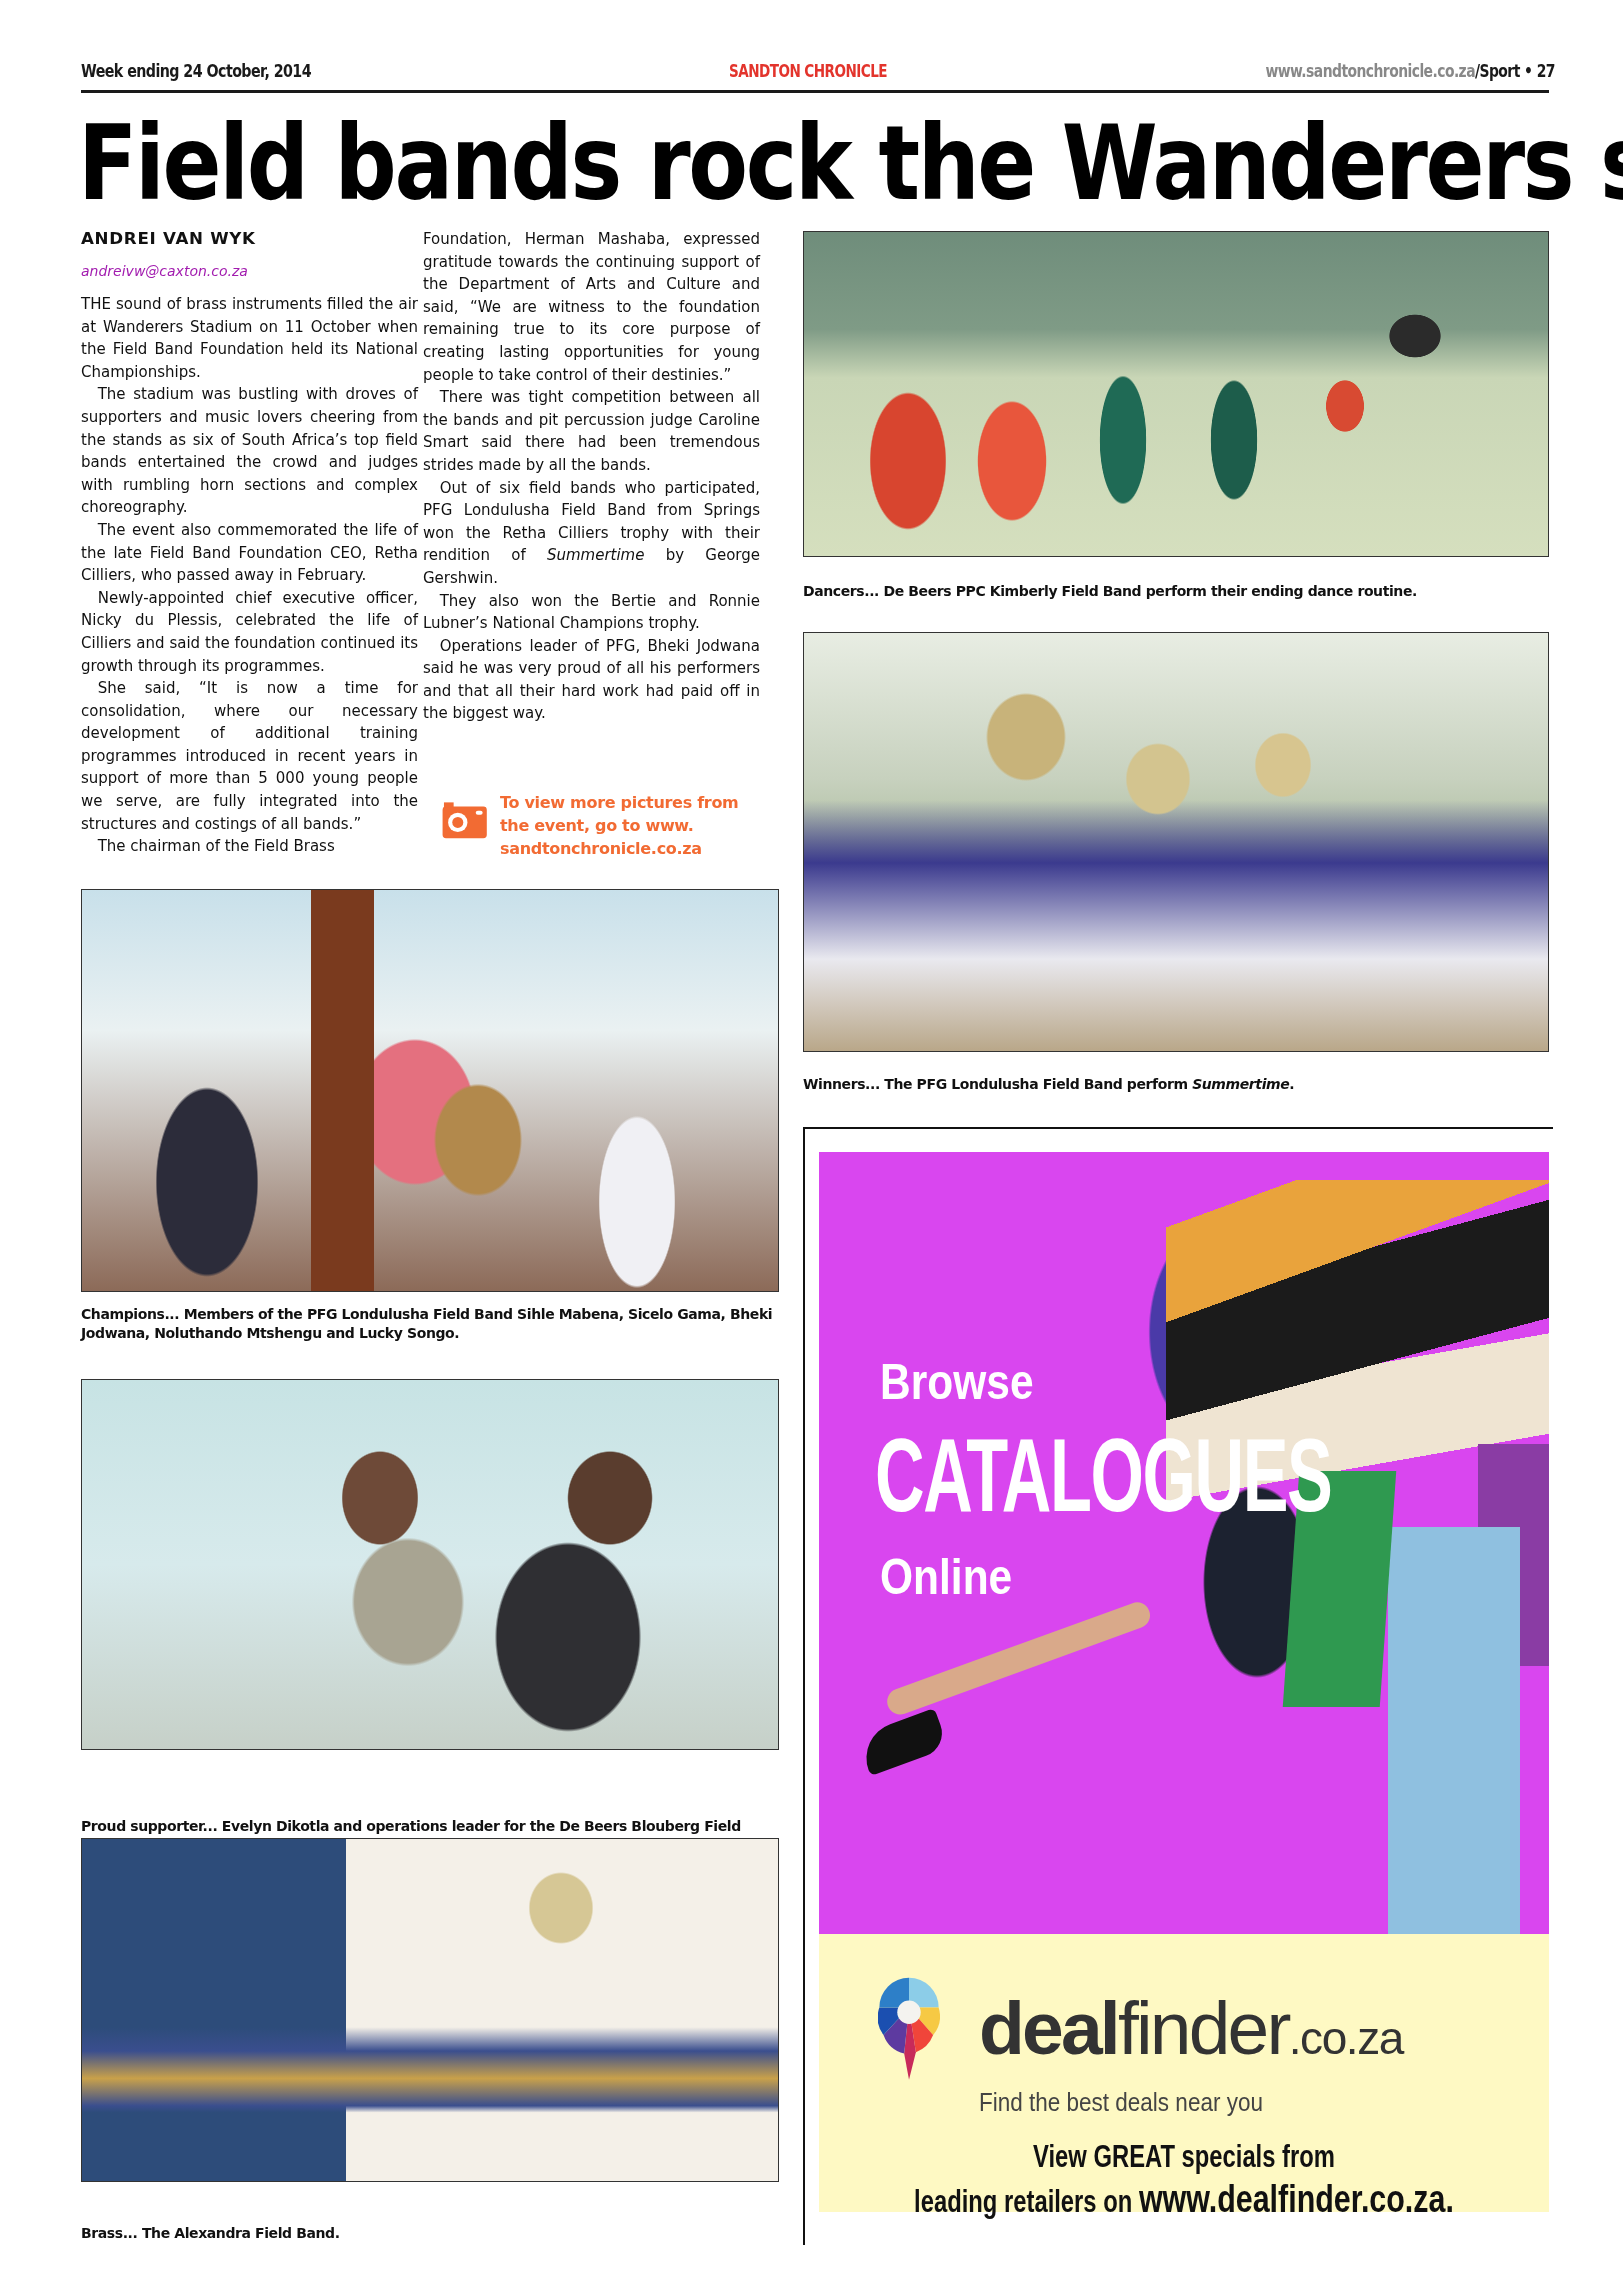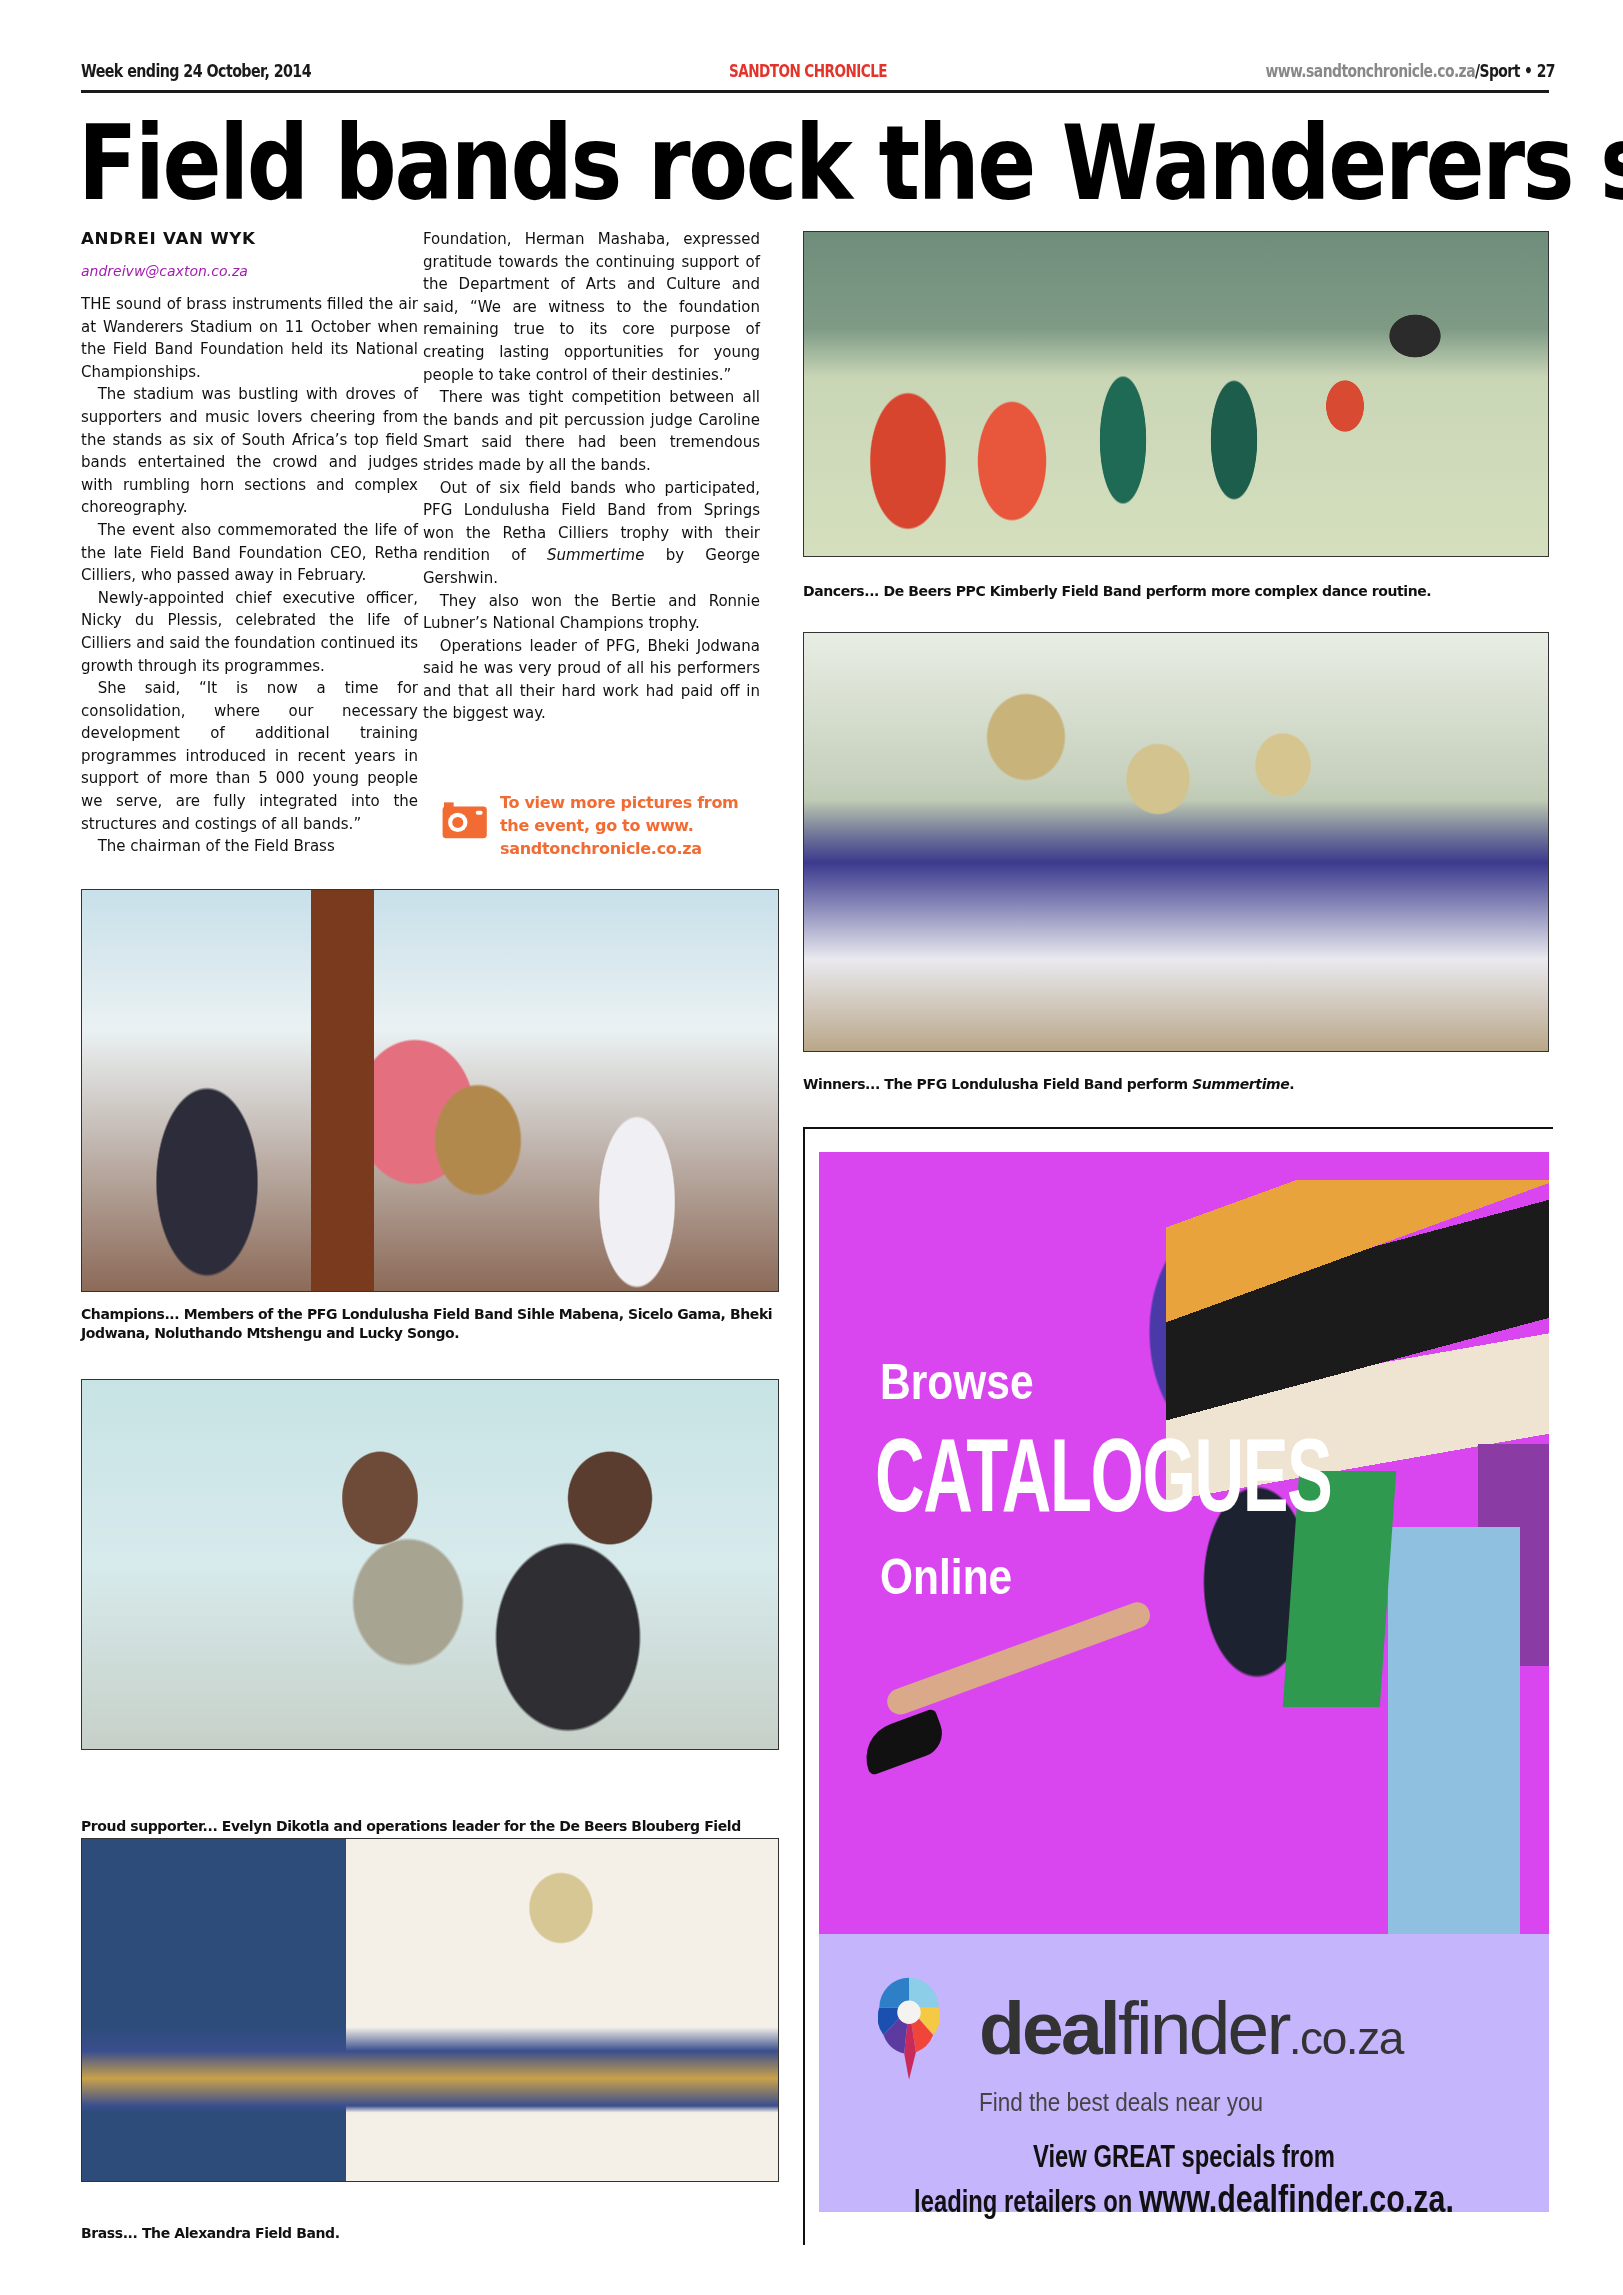--- a/index.html
+++ b/index.html
@@ -100,21 +100,21 @@
   .ad-bag-green { position: absolute; left: 472px; top: 319px; width: 97px; height: 236px; background: #2f9950; transform: skewX(-4deg); }
   .ad-bag-blue { position: absolute; left: 569px; top: 375px; width: 132px; height: 407px; background: #8fc0e0; }
   .ad-bag-purple { position: absolute; left: 659px; top: 292px; width: 83px; height: 222px; background: #8a3ca4; }
   .ad-leg { position: absolute; left: 69px; top: 541px; width: 278px; height: 26px; background: #d9a98a; transform: rotate(-20deg); transform-origin: left center; border-radius: 14px; }
   .ad-shoe { position: absolute; left: 42px; top: 569px; width: 83px; height: 42px; background: #111; border-radius: 42px 7px 28px 7px; transform: rotate(-20deg); }
 
   .ad-browse { position: absolute; left: 61px; top: 201px; font-family: "Liberation Sans", sans-serif; font-weight: bold; font-size: 50px; color: #fff; transform: scaleX(0.85); transform-origin: left; }
   .ad-catalogues { position: absolute; left: 56px; top: 271px; font-family: "Liberation Sans", sans-serif; font-weight: bold; font-size: 104px; line-height: 104px; color: #fff; letter-spacing: -2.1px; transform: scaleX(0.66); transform-origin: left; white-space: nowrap; }
   .ad-online { position: absolute; left: 61px; top: 396px; font-family: "Liberation Sans", sans-serif; font-weight: bold; font-size: 50px; color: #fff; transform: scaleX(0.85); transform-origin: left; }
 
-  .ad-bottom { left: 819px; top: 1934px; width: 730px; height: 278px; background: #c4b5fd; }
+  .ad-bottom { left: 819px; top: 1934px; width: 730px; height: 278px; background: #fef9c3; }
   .df-logo { position: absolute; left: 59px; top: 42px; width: 62px; height: 111px; }
   .df-word { position: absolute; left: 160px; top: 56px; font-family: "Liberation Sans", sans-serif; font-size: 75px; color: #333; letter-spacing: -2.8px; line-height: 76px; }
   .df-word b { font-weight: bold; }
   .df-word .tld { font-size: 46px; letter-spacing: -1.4px; }
   .df-tag { position: absolute; left: 160px; top: 154px; font-family: "Liberation Sans", sans-serif; font-size: 25px; color: #444; transform: scaleX(0.9); transform-origin: left; }
   .df-cta1 { position: absolute; left: 0; width: 730px; text-align: center; top: 205px; font-family: "Liberation Sans", sans-serif; font-weight: bold; font-size: 30.5px; color: #111; transform: scaleX(0.78); }
   .df-cta2 { position: absolute; left: 0; width: 730px; text-align: center; top: 243px; font-family: "Liberation Sans", sans-serif; font-weight: bold; font-size: 30.5px; color: #111; transform: scaleX(0.78); white-space: nowrap; }
   .df-cta2 .big { font-size: 39px; }
 </style>
 </head>
@@ -156,21 +156,21 @@
     <rect x="50" y="14" width="10" height="6" rx="3" fill="#fff"></rect>
   </svg>
   <div class="promo-text">
     <div>To view more pictures from</div>
     <div>the event, go to www.</div>
     <div>sandtonchronicle.co.za</div>
   </div>
 </div>
 
 <div class="abs photo ph-dancers"></div>
-<div class="abs caption cap-dancers">Dancers... De Beers PPC Kimberly Field Band perform more complex dance routine.</div>
+<div class="abs caption cap-dancers">Dancers... De Beers PPC Kimberly Field Band perform their ending dance routine.</div>
 
 <div class="abs photo ph-brass"></div>
 <div class="abs caption cap-brass"><span>Winners... The PFG Londulusha Field Band perform </span><i>Summertime</i><span>.</span></div>
 
 <div class="abs photo ph-champions"></div>
 <div class="abs caption cap-champions">Champions... Members of the PFG Londulusha Field Band Sihle Mabena, Sicelo Gama, Bheki Jodwana, Noluthando Mtshengu and Lucky Songo.</div>
 
 <div class="abs photo ph-supporter"></div>
 <div class="abs caption cap-supporter">Proud supporter... Evelyn Dikotla and operations leader for the De Beers Blouberg Field Band, Mokoena Rammutla.</div>
 

